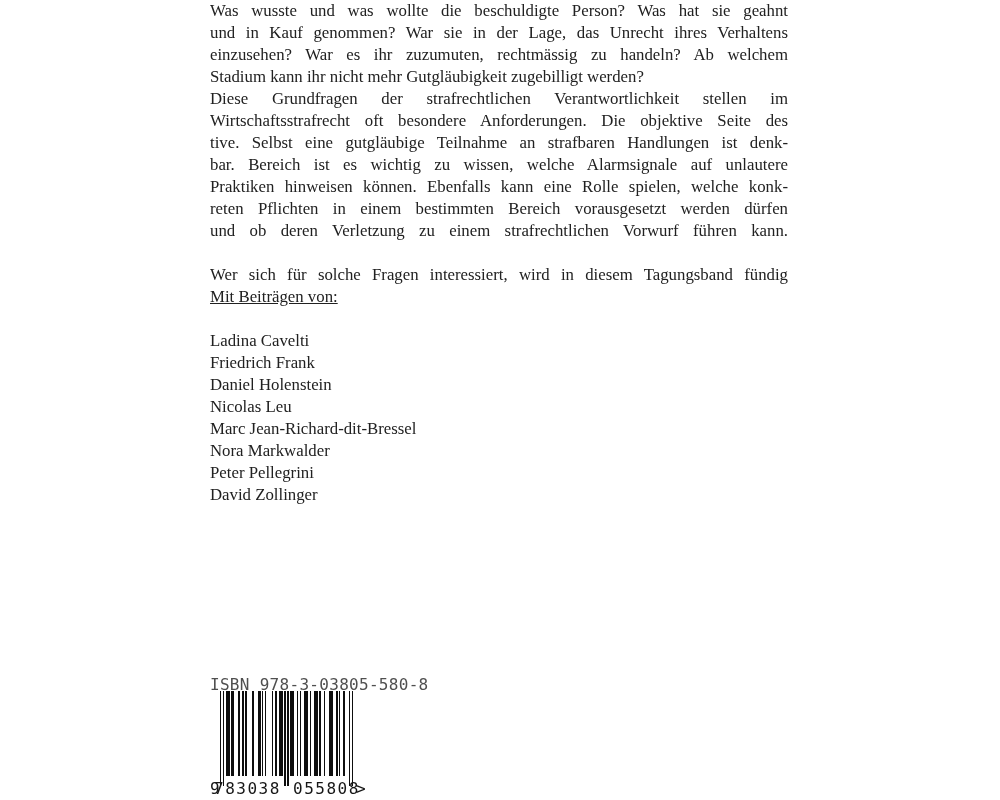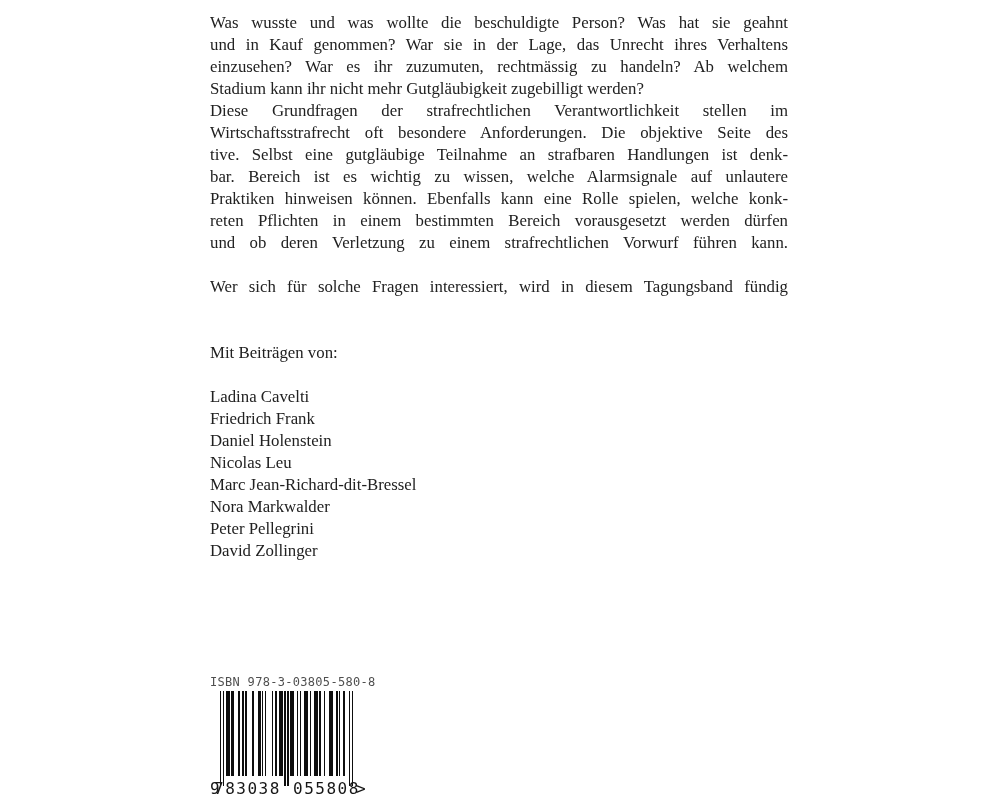--- a/index.html
+++ b/index.html
@@ -30,43 +30,43 @@
     text-align: justify;
     text-align-last: justify;
     text-justify: inter-word;
     white-space: nowrap;
   }
   .line.unjust {
     text-align: left;
     text-align-last: left;
   }
   .contrib-heading {
-    margin-top: 44px;
     height: 22px;
+    text-decoration: underline;
   }
   .contrib-list {
     list-style: none;
     margin: 22px 0 0 0;
     padding: 0;
   }
   .contrib-list li {
     height: 22px;
     line-height: 22px;
   }
   
   .barcode {
     position: absolute;
     left: 210px; top: 674px;
     width: 170px; height: 126px;
     font-family: "DejaVu Sans Mono", "Liberation Mono", monospace;
   }
   .isbn-label {
     position: absolute;
     left: 0; top: 1px;
-    font-size: 12px;
+    font-size: 16px;
     letter-spacing: 0.3px;
     color: #4f4f4f;
     white-space: nowrap;
   }
   .bars-svg {
     position: absolute;
     left: 10px; top: 17px;
   }
   .bc-digits {
     position: absolute;
@@ -82,21 +82,21 @@
   .d-right { left: 83px; letter-spacing: 1.5px; }
   .d-mark  { left: 146px; }
 </style>
 </head>
 <body>
 
 <div class="page">
 
   <div class="text-col">
     <div id="paragraphs">
-        <div class="para" style="margin-top: 12px;">
+        <div class="para" style="margin-top: 0px;">
           <div class="line">Was wusste und was wollte die beschuldigte Person? Was hat sie geahnt</div>
           <div class="line">und in Kauf genommen? War sie in der Lage, das Unrecht ihres Verhaltens</div>
           <div class="line">einzusehen? War es ihr zuzumuten, rechtmässig zu handeln? Ab welchem</div>
           <div class="line unjust">Stadium kann ihr nicht mehr Gutgläubigkeit zugebilligt werden?</div>
         </div>
         <div class="para" style="margin-top: 0px;">
           <div class="line">Diese Grundfragen der strafrechtlichen Verantwortlichkeit stellen im</div>
           <div class="line">Wirtschaftsstrafrecht oft besondere Anforderungen. Die objektive Seite des</div>
           <div class="line">tive. Selbst eine gutgläubige Teilnahme an strafbaren Handlungen ist denk-</div>
           <div class="line">bar. Bereich ist es wichtig zu wissen, welche Alarmsignale auf unlautere</div>

